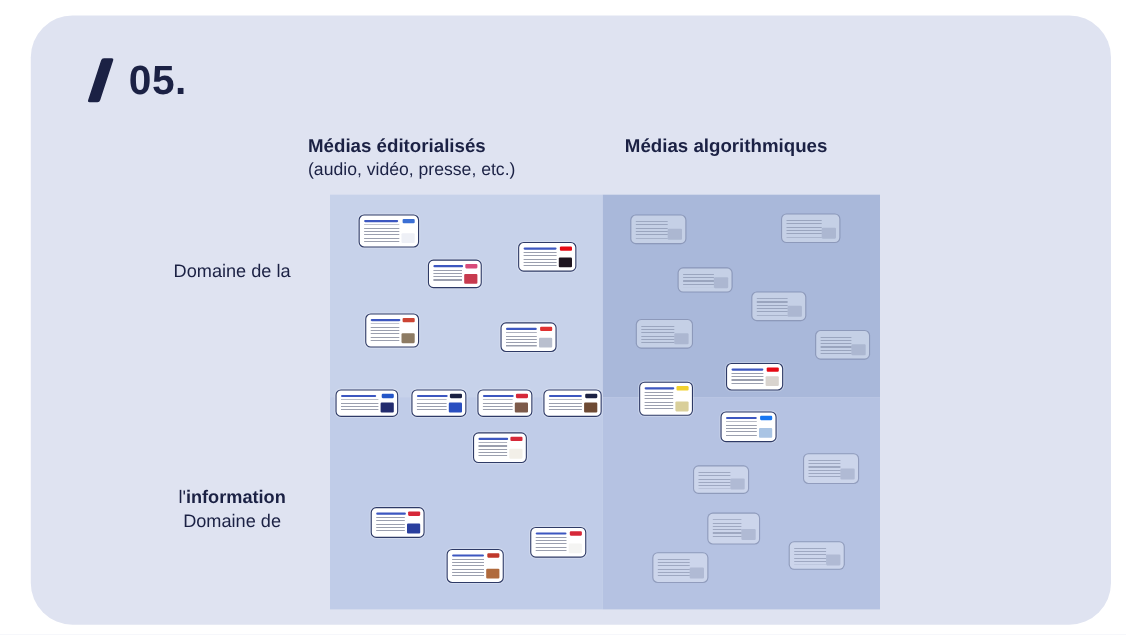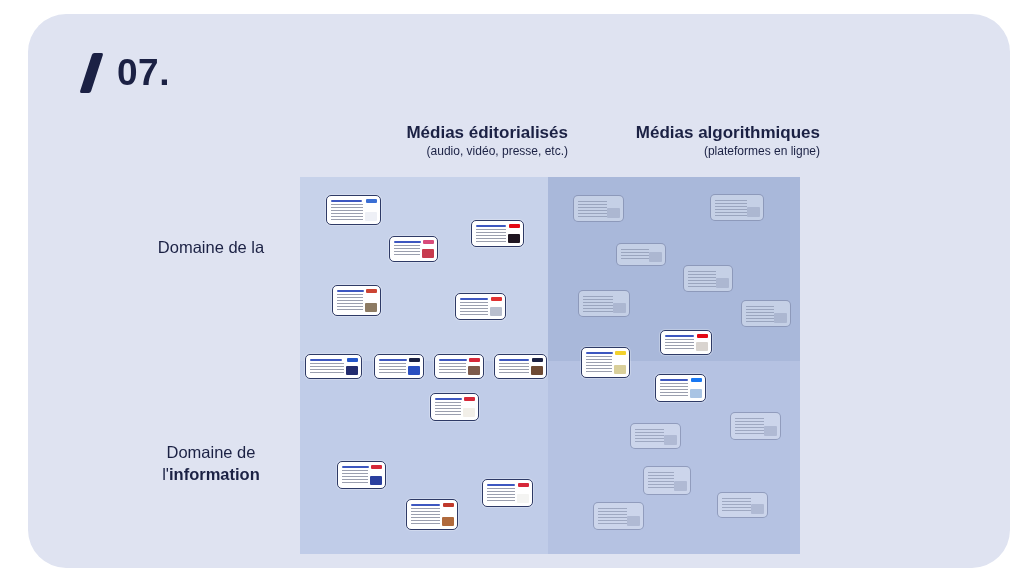--- a/index.html
+++ b/index.html
@@ -17,23 +17,23 @@
   }
   
   .title-row{position:absolute;left:58px;top:38px;display:flex;align-items:center;gap:14px;}
   .slash{
     width:11px;height:40px;background:var(--ink,#1b2144);
     transform:skewX(-18deg);border-radius:2px;margin-right:6px;
   }
   .num{font-size:37px;font-weight:800;letter-spacing:.5px;}
   .title{font-size:31px;font-weight:800;letter-spacing:.3px;}
   
-  .col-header{position:absolute;text-align:right;line-height:1.32;}
+  .col-header{position:absolute;text-align:left;line-height:1.32;}
   .col-header .h1{font-weight:800;font-size:17px;}
-  .col-header .h2{font-weight:400;font-size:12px;}
+  .col-header .h2{font-weight:400;font-size:16px;}
   .col-header.c1{left:252px;top:108px;width:288px;}
   .col-header.c2{left:540px;top:108px;width:252px;}
   
   .row-label{position:absolute;text-align:center;font-size:16.5px;line-height:1.35;width:170px;}
   .row-label.r1{left:98px;top:222px;}
   .row-label.r2{left:98px;top:427px;}
   .row-label b{font-weight:800;}
   
   .matrix{position:absolute;left:272px;top:163px;width:500px;height:377px;}
   .q{position:absolute;}
@@ -67,38 +67,37 @@
   .ghost .thumb{width:13px;height:10px;}
 </style>
 </head>
 <body>
 
 <div class="page">
   <div class="slide">
 
     <div class="title-row">
       <span class="slash"></span>
-      <span class="num">07.</span>
+      <span class="num">05.</span>
     </div>
 
     <div class="col-header c1">
       <div class="h1">Médias éditorialisés</div>
       <div class="h2">(audio, vidéo, presse, etc.)</div>
     </div>
     <div class="col-header c2">
       <div class="h1">Médias algorithmiques</div>
-      <div class="h2">(plateformes en ligne)</div>
     </div>
 
     <div class="row-label r1">
       <div>Domaine de la</div>
     </div>
     <div class="row-label r2">
+      <div><span>l'</span><b>information</b></div>
       <div>Domaine de</div>
-      <div><span>l'</span><b>information</b></div>
     </div>
 
     <div class="matrix">
       <div class="q q-tl" style="background: rgb(199, 210, 234);"></div>
       <div class="q q-tr" style="background: rgb(169, 184, 218);"></div>
       <div class="q q-bl" style="background: rgb(192, 204, 232);"></div>
       <div class="q q-br" style="background: rgb(181, 194, 226);"></div>
       <div id="cards-layer">
           <div class="card white" style="left: 26px; top: 18px; width: 55px; height: 30px;">
             <div class="tline"></div>

